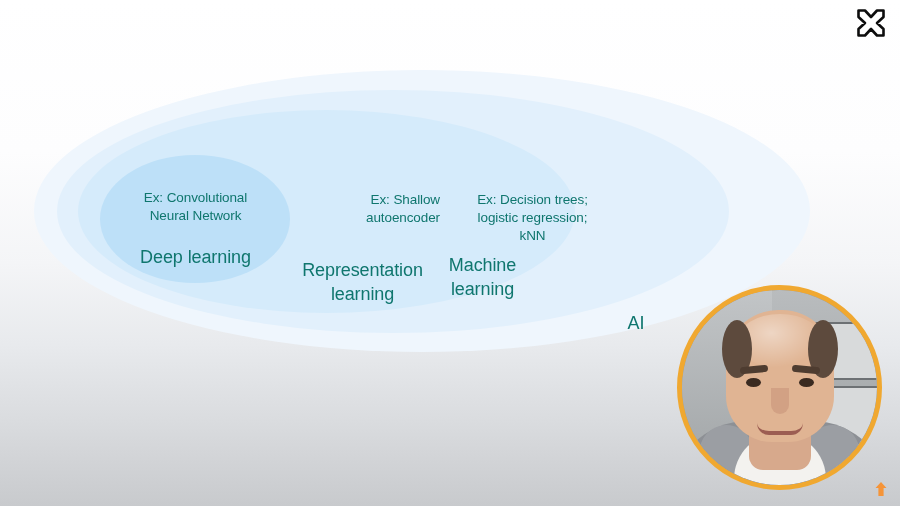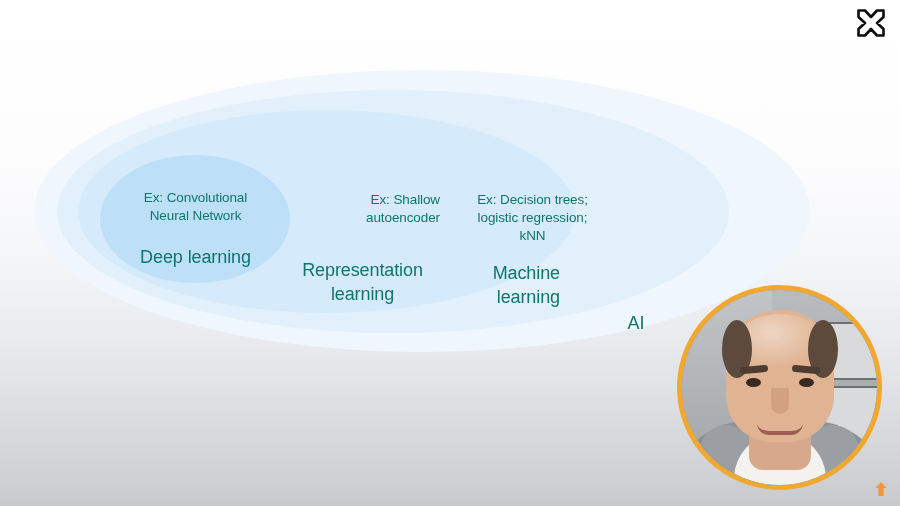--- a/index.html
+++ b/index.html
@@ -52,21 +52,21 @@
   .ex-label  { font-size:13.5px; }
   .cat-label { font-size:18px; }
 
   #ex-dl    { left:108px; top:189px; width:175px; }
   #cat-dl   { left:108px; top:246px; width:175px; }
 
   #ex-rep   { left:285px; top:191px; width:155px;text-align:right; }
   #cat-rep  { left:265px; top:259px; width:195px; }
 
   #ex-ml    { left:440px; top:191px; width:185px; }
-  #cat-ml   { left:405px; top:262px; width:155px;text-align:right; }
+  #cat-ml   { left:405px; top:254px; width:155px; }
 
   #ex-ai    { left:630px; top:191px; width:185px; }
   #cat-ai   { left:600px; top:312px; width:72px; }
 
   
   #logo {
     position:absolute; right:12px; top:6px;
     width:34px; height:34px;
   }
 

